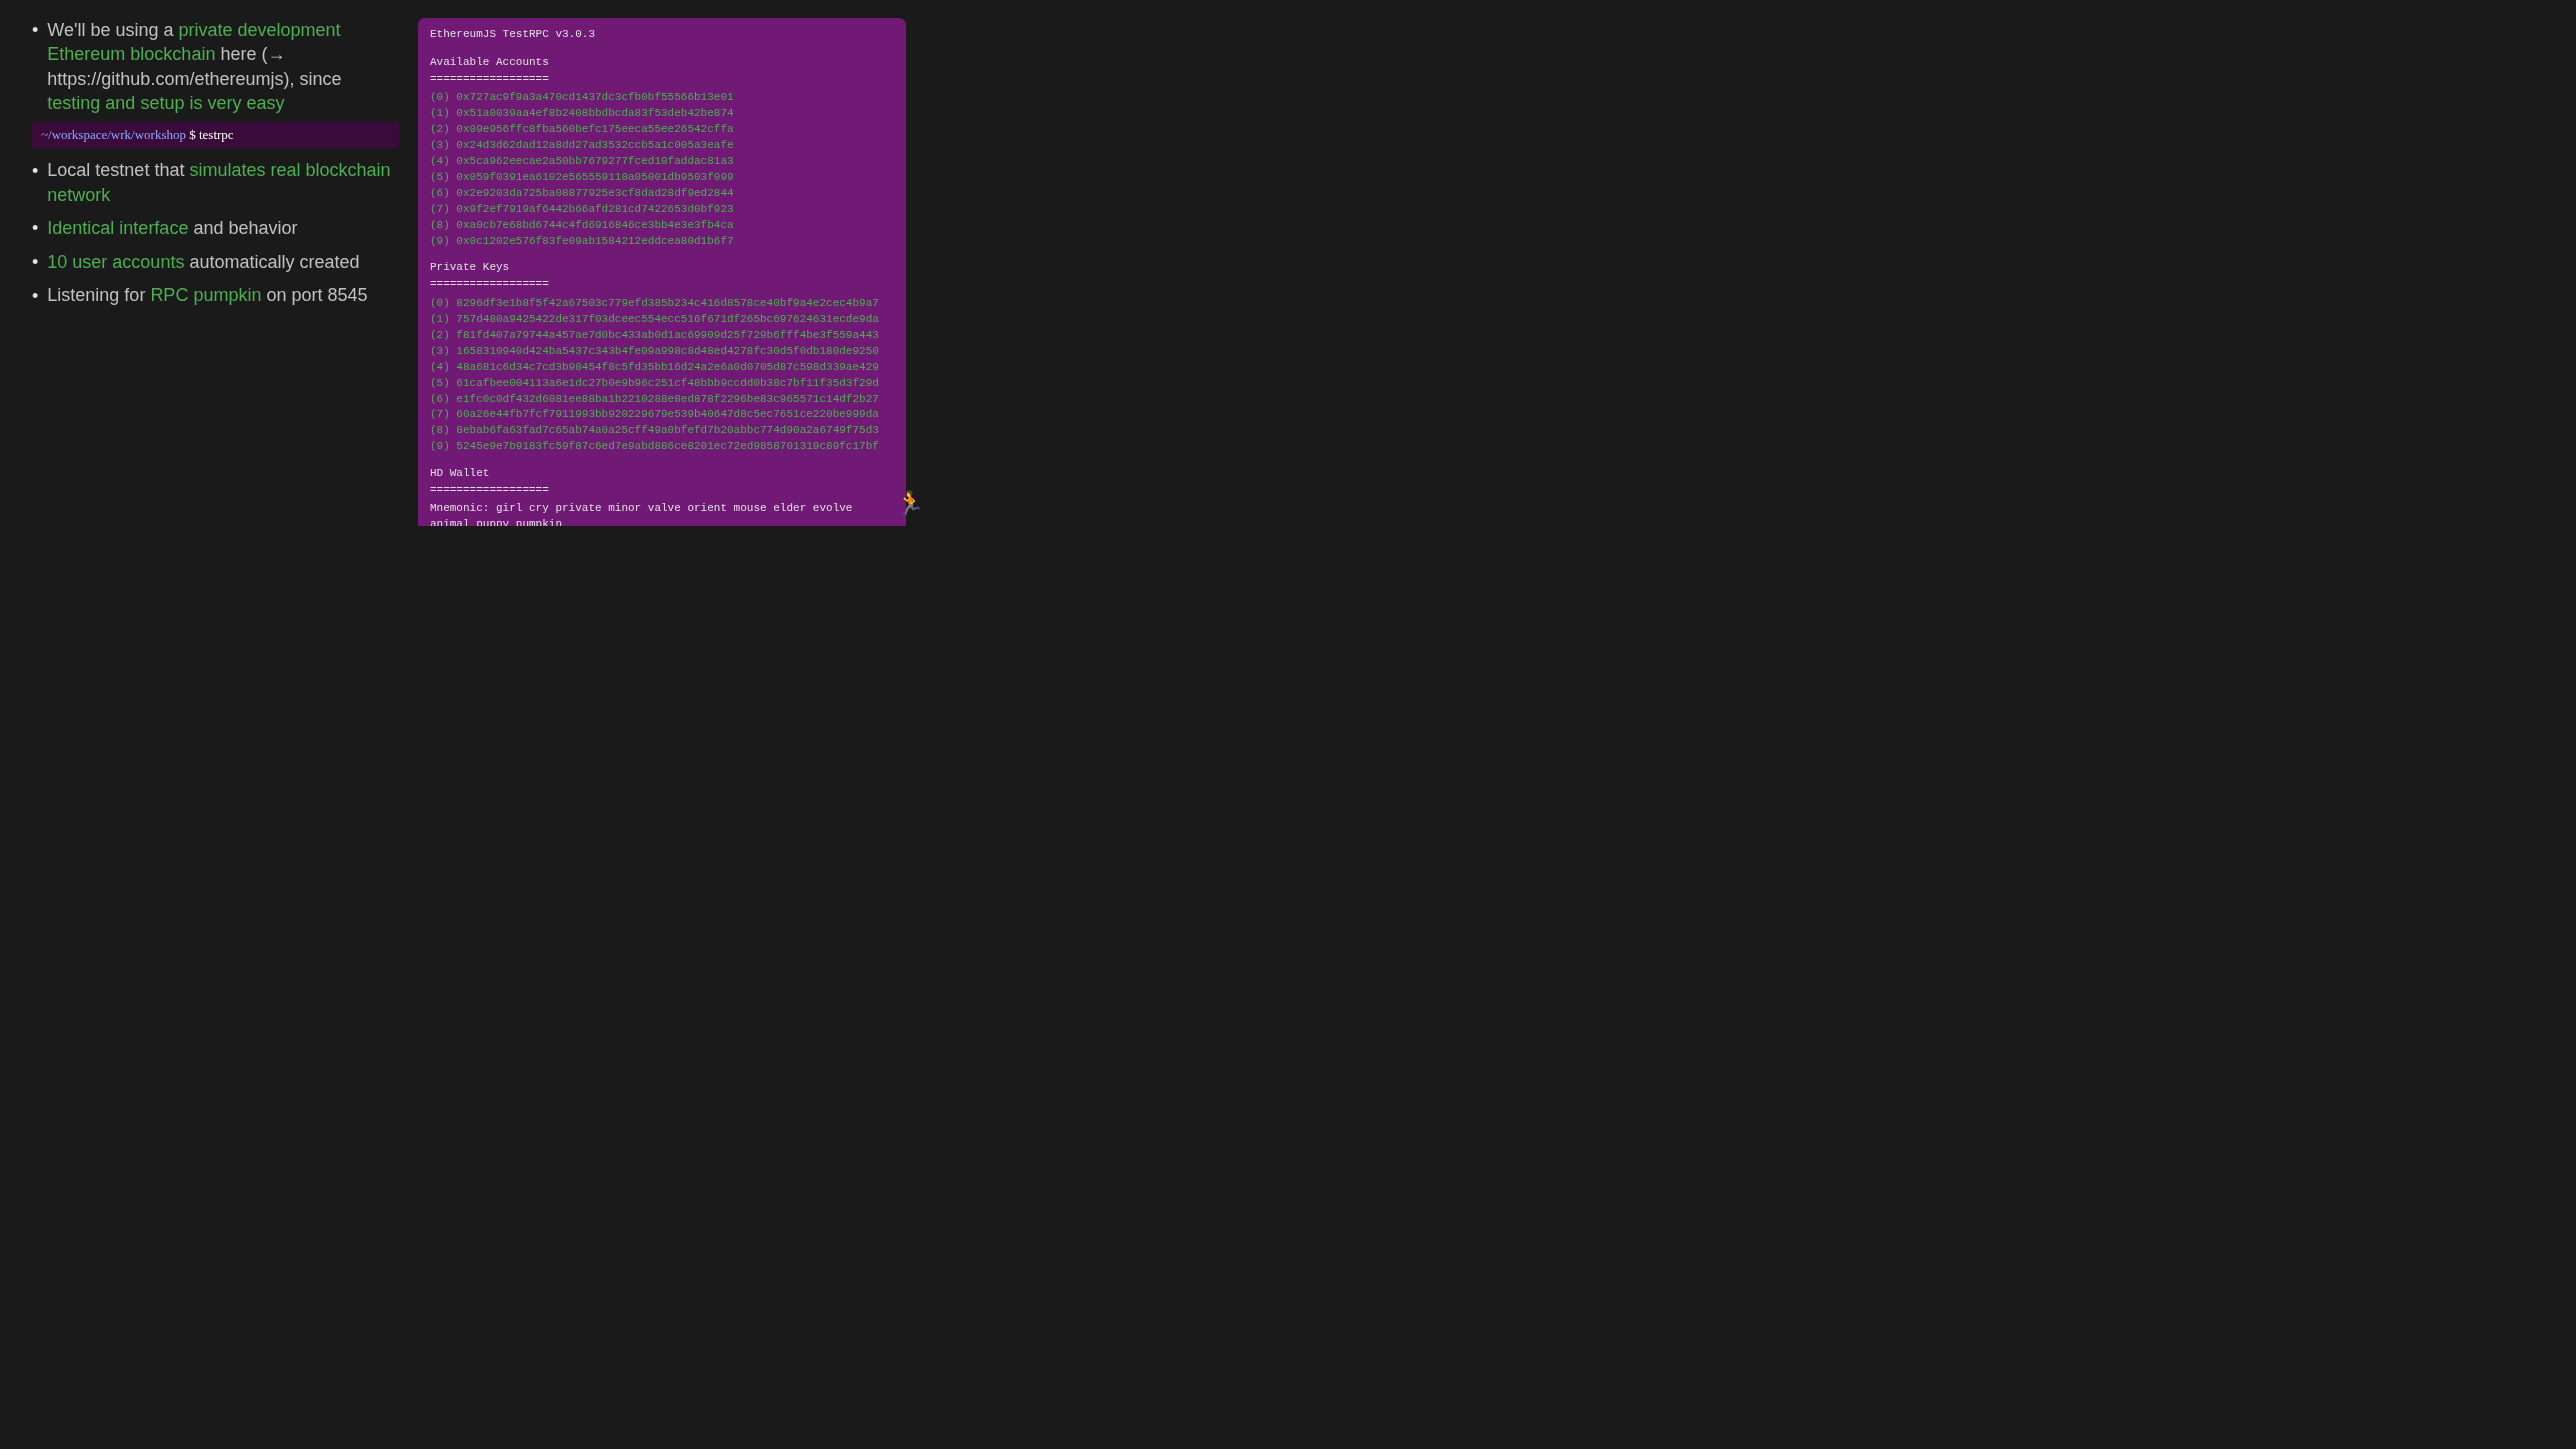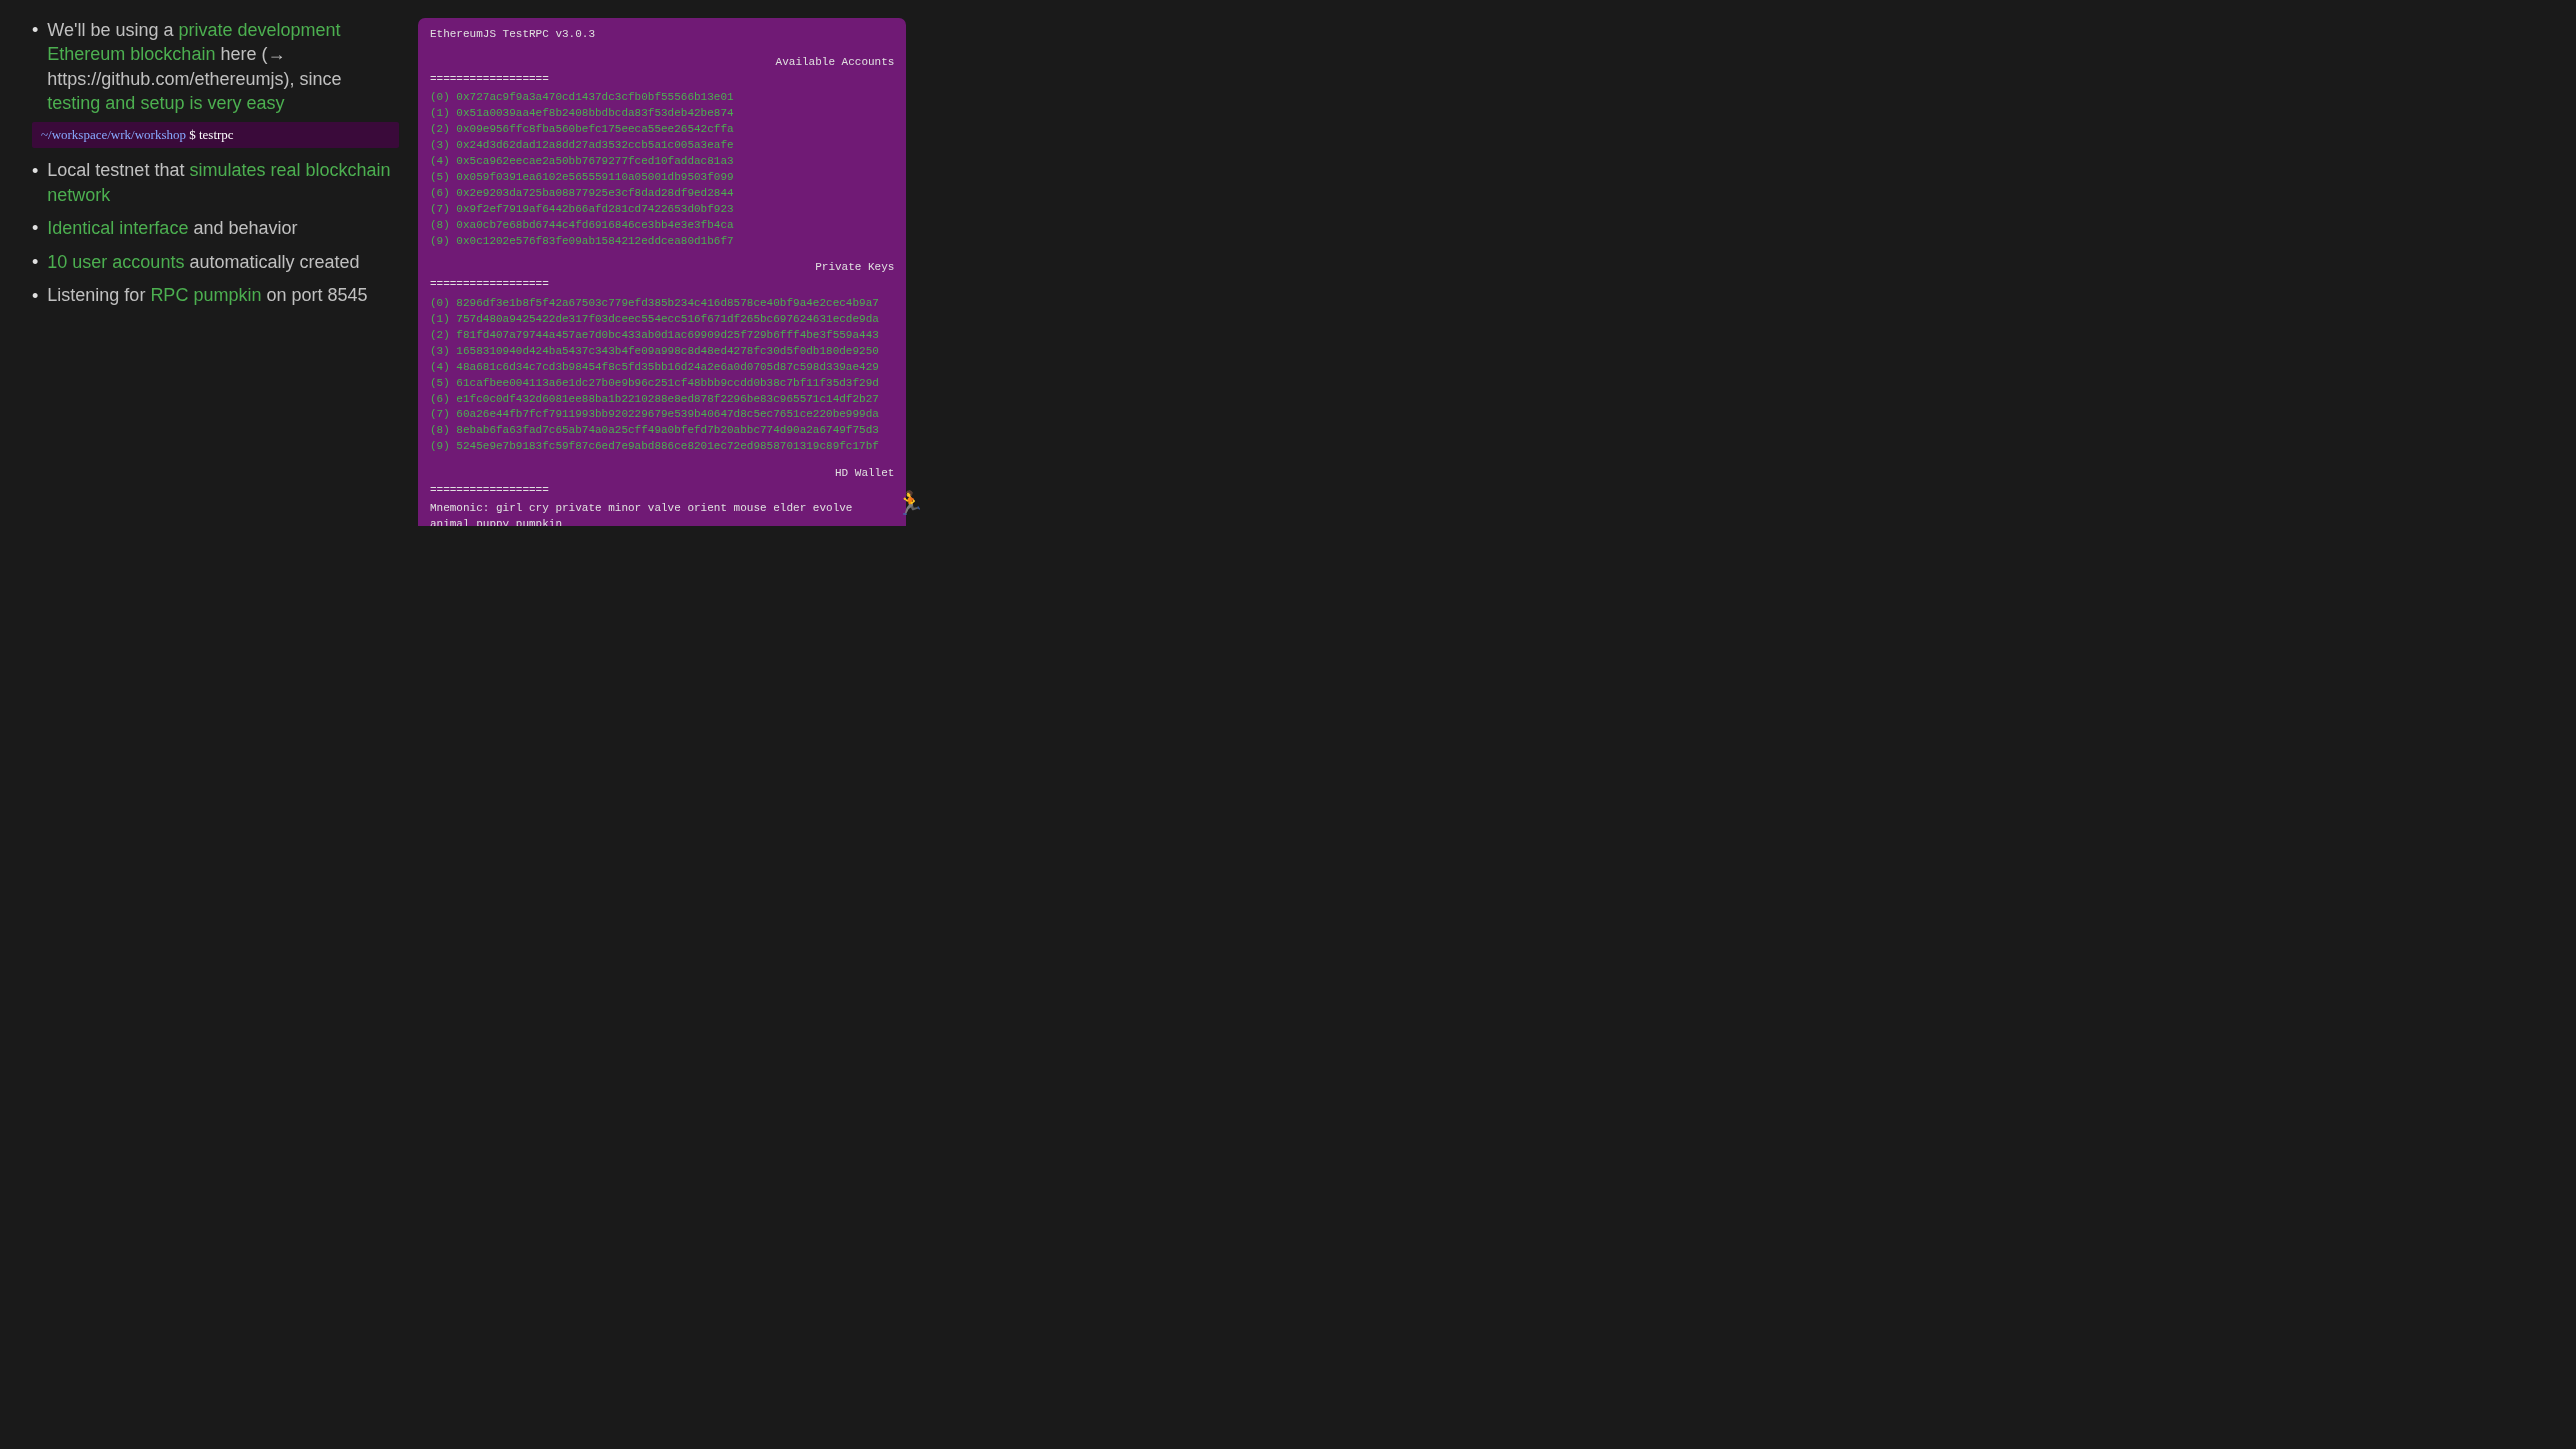--- a/index.html
+++ b/index.html
@@ -104,21 +104,20 @@
 
     .rpc-header {
       color: #e0e0e0;
       margin-bottom: 2.6px;
     }
 
     .rpc-section-title {
       color: #e0e0e0;
       margin-top: 5.2px;
       margin-bottom: 1.3px;
-      text-align: right;
     }
 
     .rpc-divider {
       color: #e0e0e0;
       margin-bottom: 2.6px;
     }
 
     .rpc-addr {
       color: #4caf50;
     }

